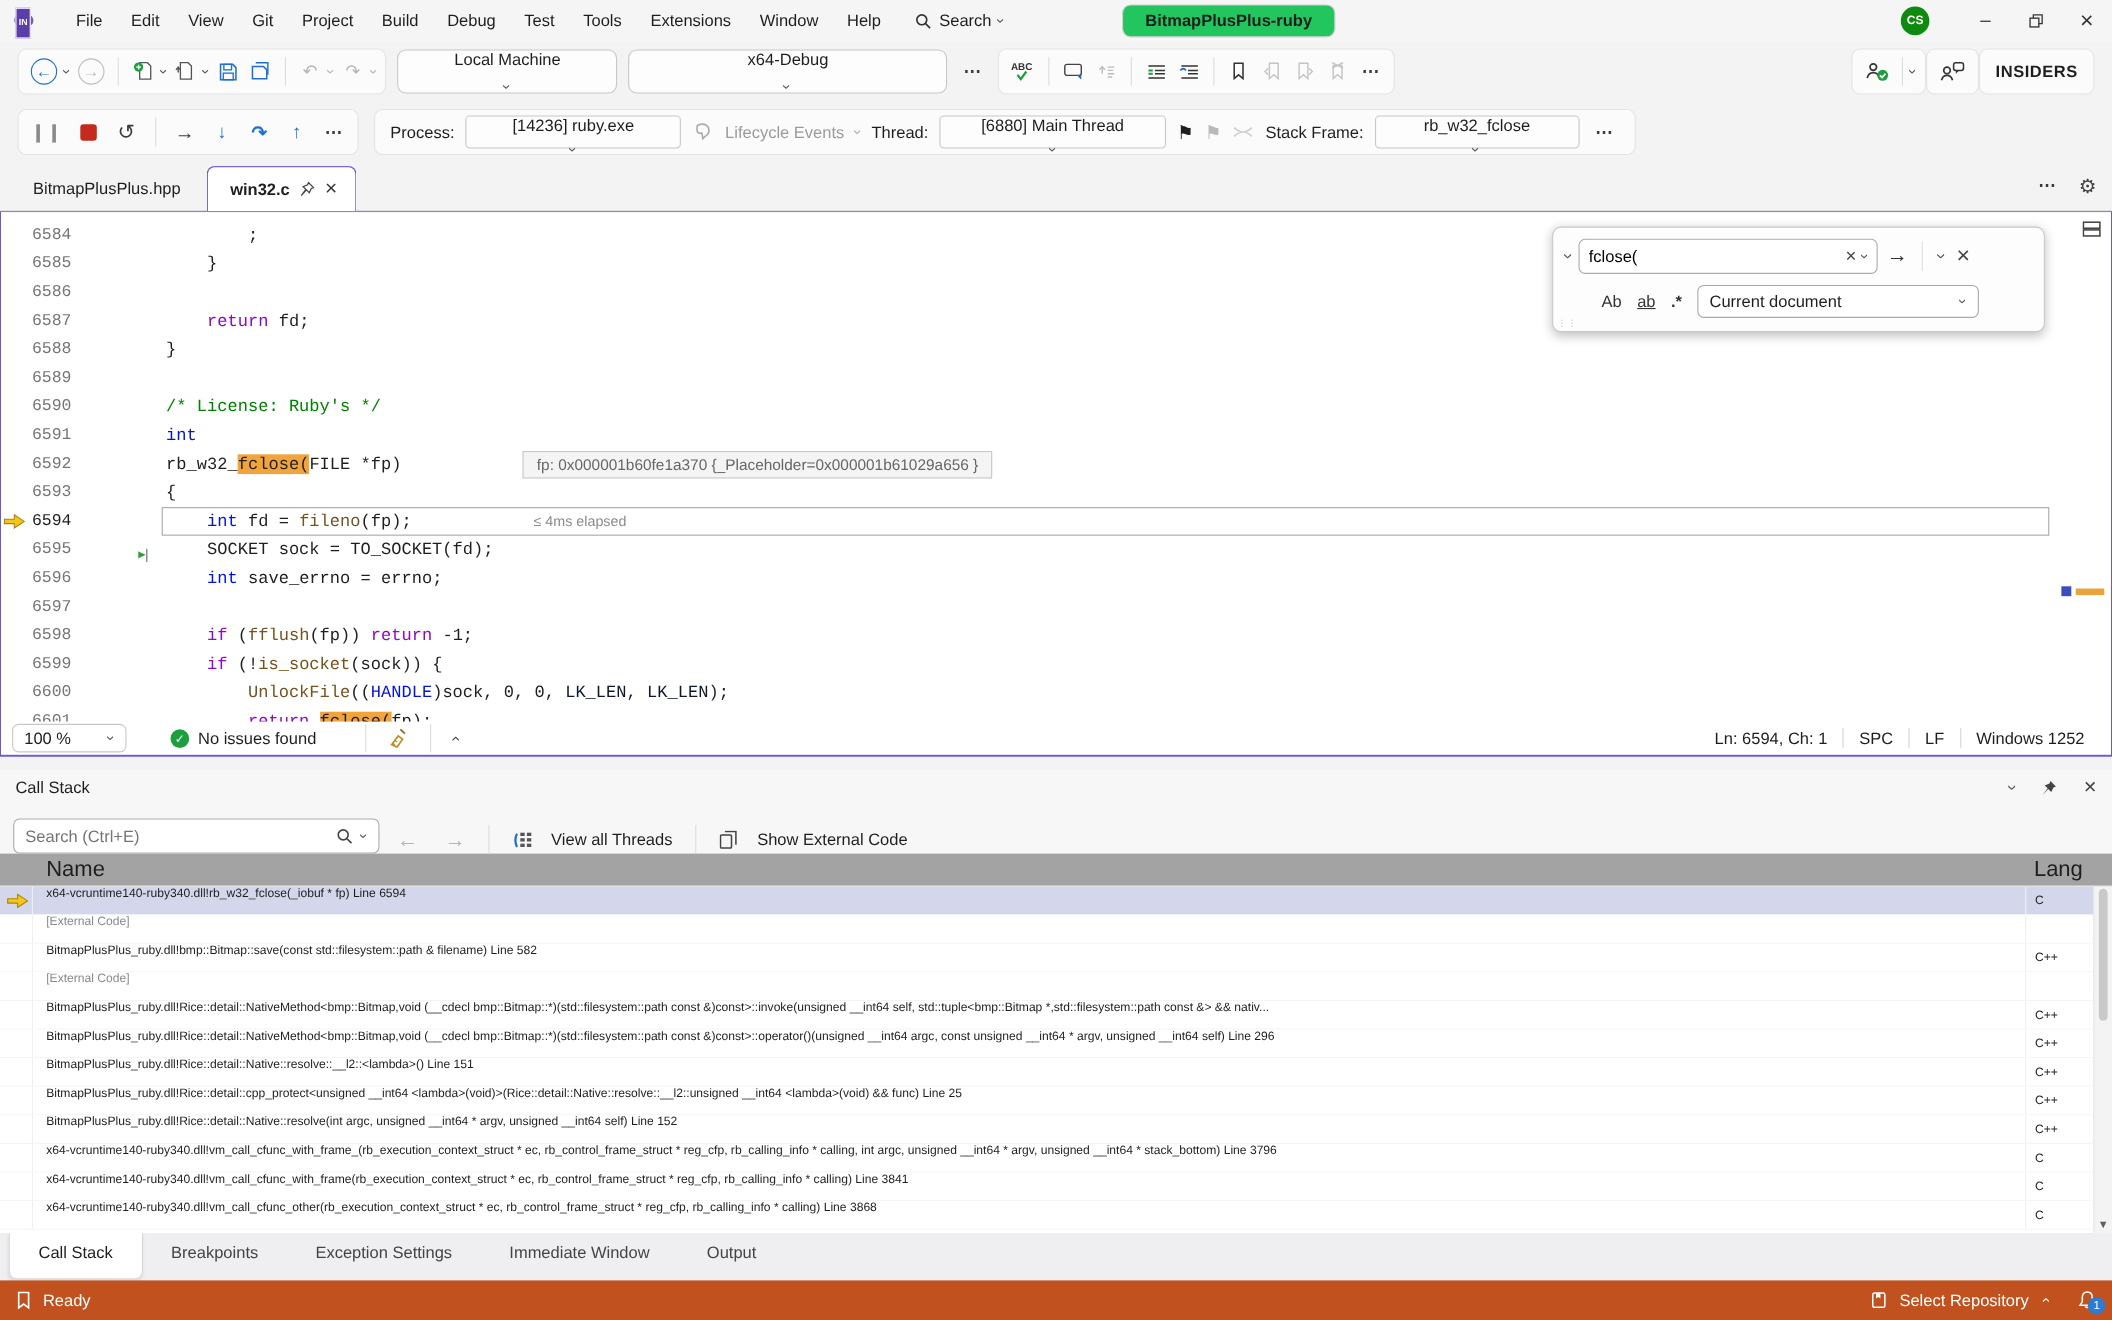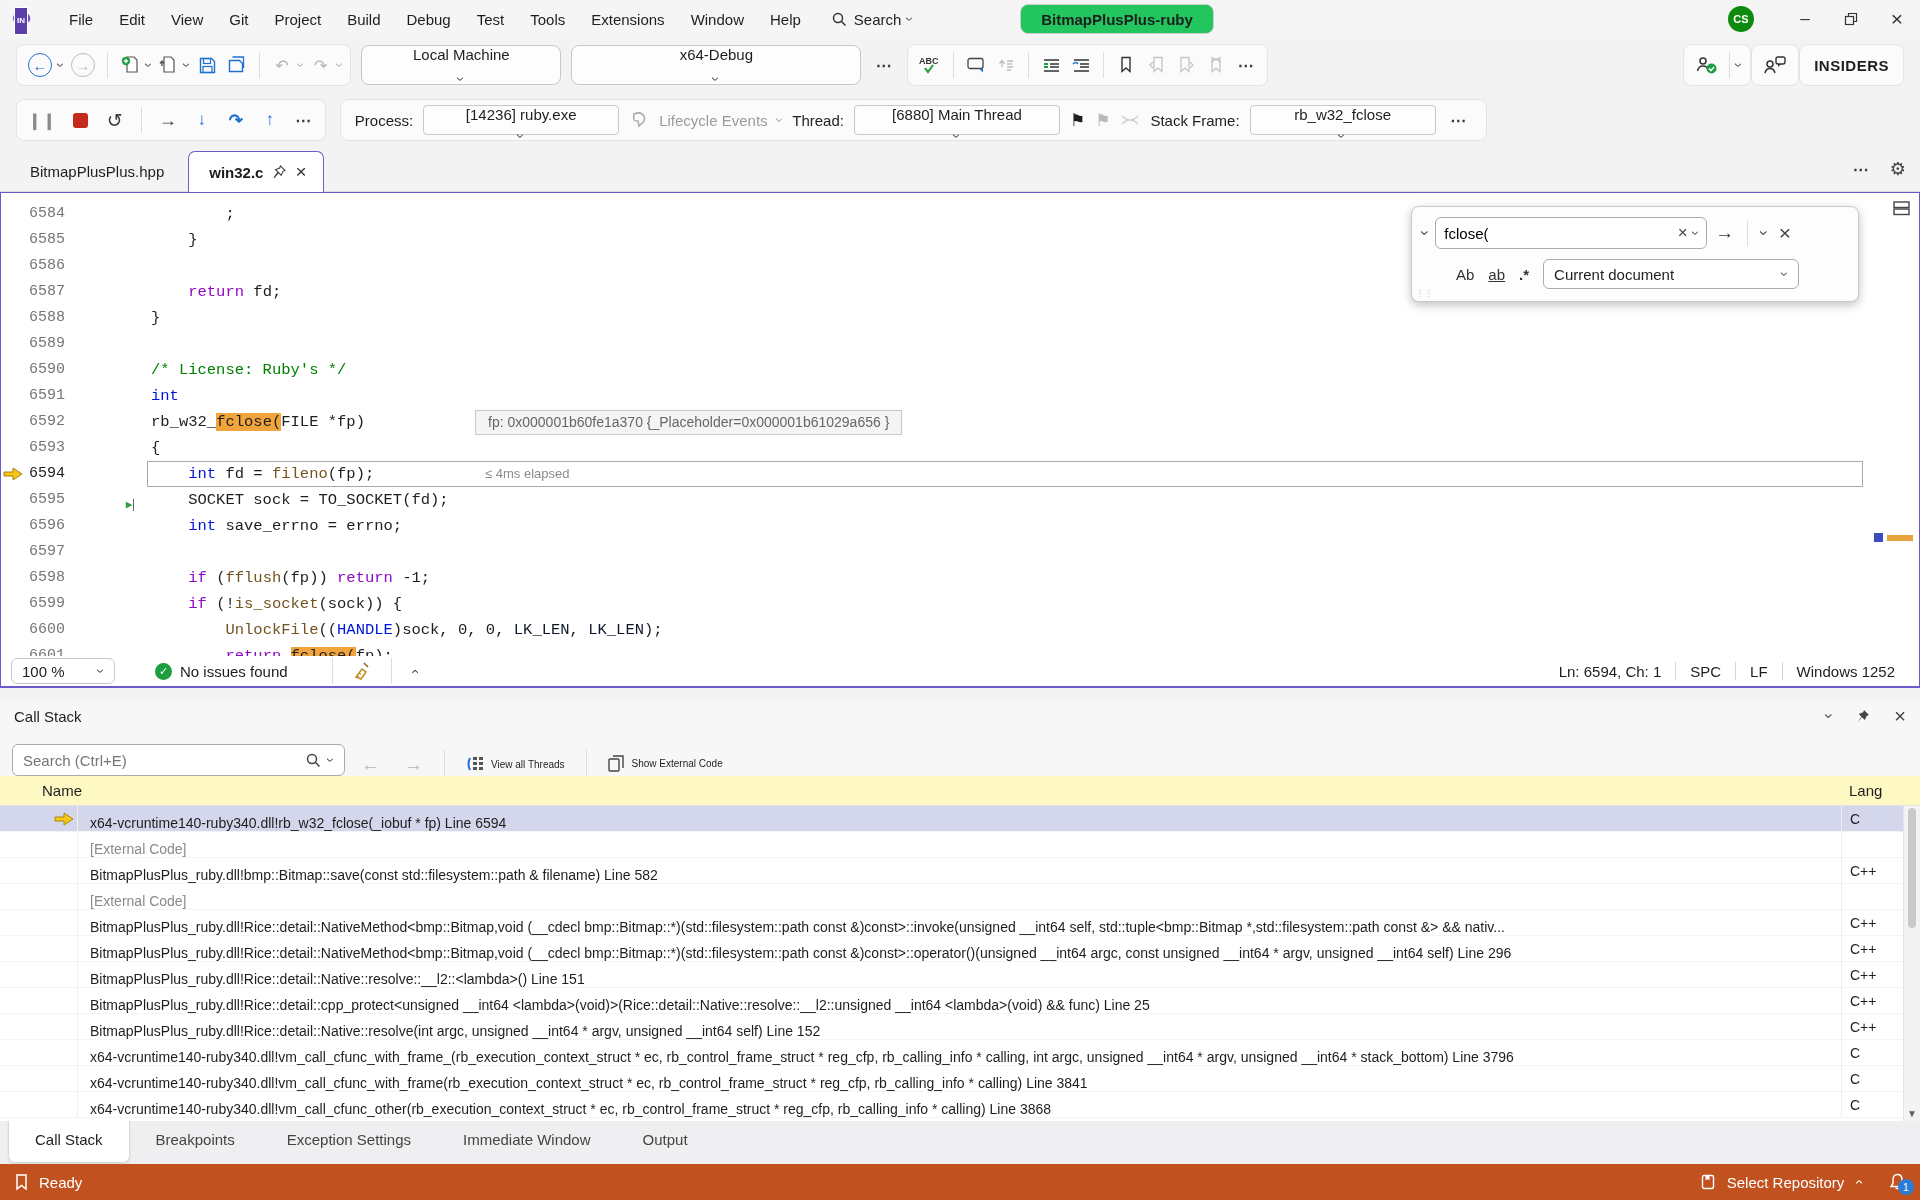--- a/index.html
+++ b/index.html
@@ -85,24 +85,24 @@
   .edstatus-right { margin-left:auto; display:flex; align-items:center; gap:0; }
   .stat-item { padding:0 14px; } .stat-sep { width:1px; height:18px; background:#D5D5D5; }
 
   
   .panel { position:absolute; top:700px; left:0; right:0; height:421px; background:#F7F7F8; }
   .panel-hd { height:32px; display:flex; align-items:center; padding:0 14px; font-size:15px; }
   .panel-hd-right { margin-left:auto; display:flex; gap:24px; align-items:center; color:#444; }
   .panel-tools { height:44px; display:flex; align-items:flex-end; gap:8px; padding:0 12px; }
   .pssearch { width:333px; height:32px; border:1px solid #ABABAB; border-radius:6px; background:#fff; display:flex; align-items:center; padding:0 10px; gap:8px; }
   .pssearch input { border:none; outline:none; flex:1; font-size:15px; background:transparent; color:#777; }
-  .toollbl { display:flex; align-items:center; gap:7px; font-size:10px; padding:4px 8px; border-radius:4px; }
-  .cs-head { height:30px; display:flex; align-items:center; background:#fef9c3; border-bottom:1px solid #E3E3E3; font-size:15px; }
+  .toollbl { display:flex; align-items:center; gap:17px; font-size:15px; padding:4px 8px; border-radius:4px; }
+  .cs-head { height:30px; display:flex; align-items:center; background:#a3a3a3; border-bottom:1px solid #E3E3E3; font-size:20px; }
   .cs-body { position:absolute; top:106px; bottom:0; left:0; right:0; background:#fff; overflow:hidden; }
-  .cs-row { height:26px; display:flex; align-items:flex-end; font-size:14px; border-bottom:1px solid #F4F4F4; background:#fff;padding-left:48px; }
+  .cs-row { height:26px; display:flex; align-items:flex-start; font-size:11px; border-bottom:1px solid #F4F4F4; background:#fff; }
   .cs-row.sel { background:var(--selection,#D4D7EC); }
   .cs-row.ext .cs-name { color:#8A8A8A; }
   .cs-gut { width:30px; flex:none; position:relative; height:100%; border-right:1px solid #EFEFEF; }
   .cs-gut svg { position:absolute; left:6px; top:6px; }
   .cs-name { flex:1; padding-left:12px; white-space:nowrap; overflow:hidden; }
   .cs-lang { width:62px; flex:none; padding-left:8px; border-left:1px solid #EFEFEF; align-self:stretch; display:flex; align-items:center; }
   .cs-scroll { position:absolute; right:0; top:106px; bottom:0; width:17px; background:#F3F3F3; border-left:1px solid #E5E5E5; }
   .cs-scroll .dn { position:absolute; bottom:2px; left:3px; color:#606060; font-size:10px; }
   .cs-scroll .thumb { position:absolute; top:2px; left:4px; width:8px; height:120px; background:#C9C9C9; border-radius:4px; }
 

